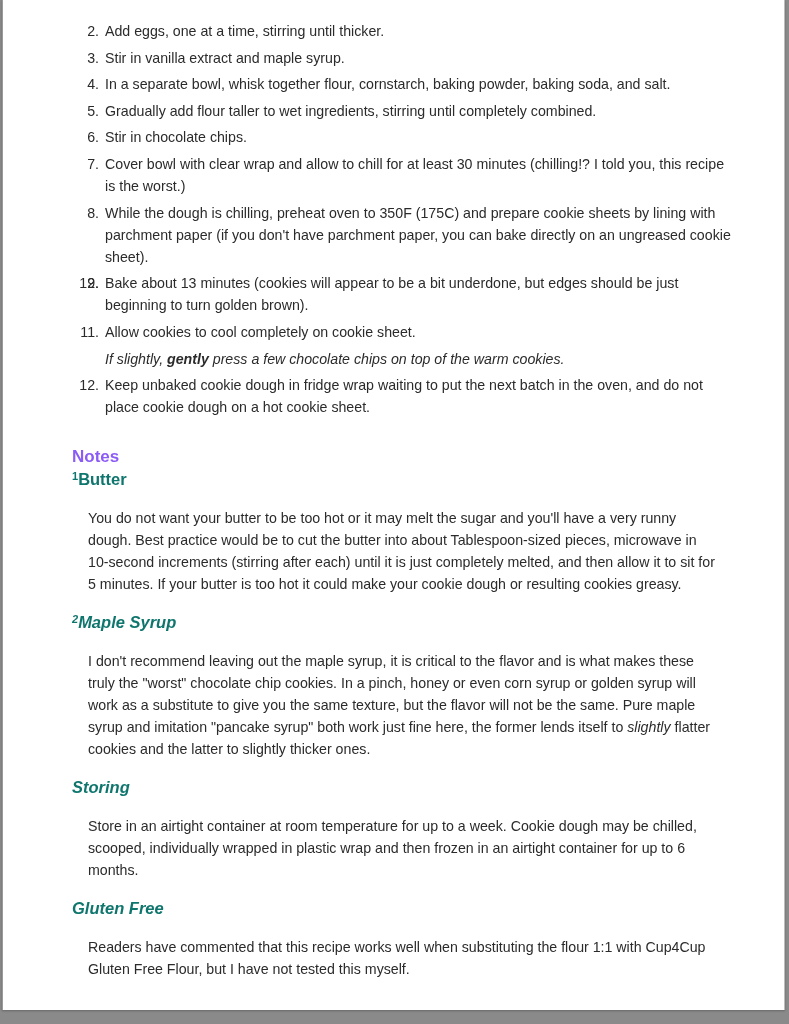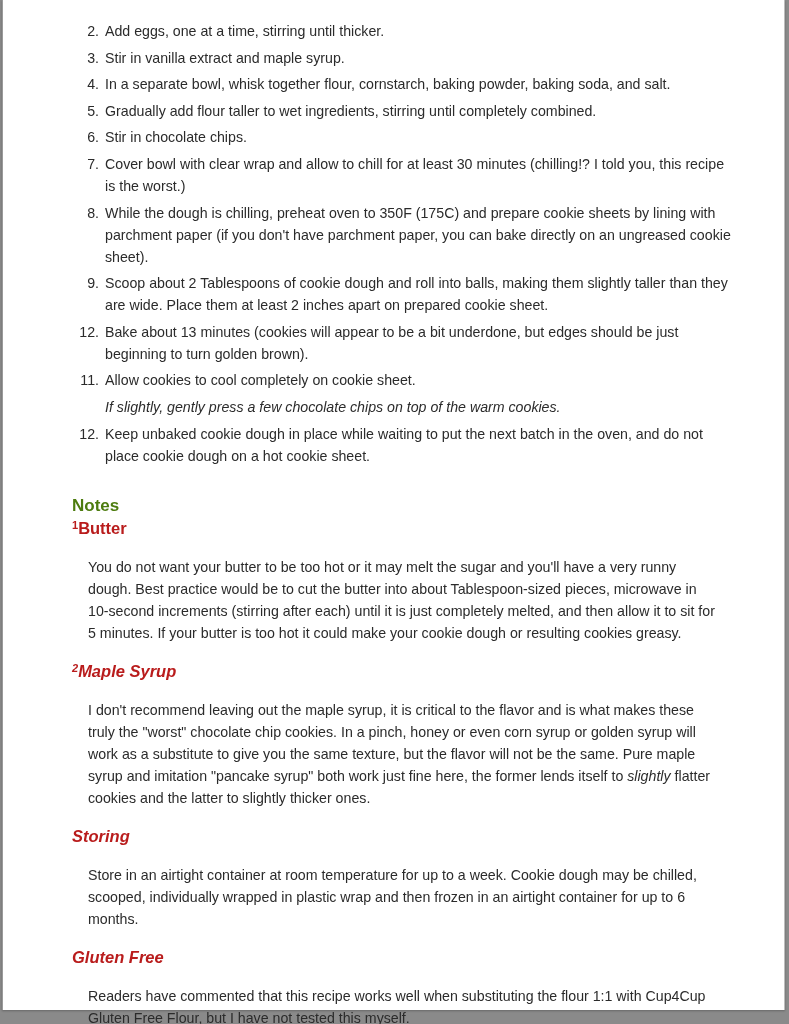--- a/index.html
+++ b/index.html
@@ -49,33 +49,33 @@
       left: 0;
       width: 27px;
       text-align: right;
     }
     .step-note {
       padding-left: 33px;
       font-style: italic;
       margin: 5px 0 4.6px 0;
     }
     .step-note b {
-      font-weight: normal;
+      font-weight: bold;
     }
     h2.notes-title {
       font-size: 17px;
       font-weight: bold;
-      color: #4d7c0f;
+      color: #8b5cf6;
       margin: 28px 0 0 0;
       line-height: 22px;
     }
     h3.note-heading {
       font-size: 16.5px;
       font-weight: bold;
-      color: #b91c1c;
+      color: #0f766e;
       margin: 0;
       line-height: 23px;
     }
     h3.note-heading.spaced {
       margin-top: 14px;
       font-style: italic;
     }
     p.note-body {
       margin: 16px;
     }
@@ -115,38 +115,37 @@
       <li>
         <span class="num">7.</span>
         <span>Cover bowl with clear wrap and allow to chill for at least 30 minutes (chilling!? I told you, this recipe is the worst.)</span>
       </li>
       <li>
         <span class="num">8.</span>
         <span>While the dough is chilling, preheat oven to 350F (175C) and prepare cookie sheets by lining with parchment paper (if you don't have parchment paper, you can bake directly on an ungreased cookie sheet).</span>
       </li>
       <li>
         <span class="num">9.</span>
-        <span>Scoop about 2 Tablespoons of cookie dough and roll into balls, making them slightly taller than they are wide. Place them at least 2 inches apart on prepared cookie sheet.</span>
       </li>
       <li>
         <span class="num">12.</span>
         <span>Bake about 13 minutes (cookies will appear to be a bit underdone, but edges should be just beginning to turn golden brown).</span>
       </li>
       <li>
         <span class="num">11.</span>
         <span>Allow cookies to cool completely on cookie sheet.</span>
       </li>
     </ol>
 
     <div class="step-note"><span>If slightly, </span><b>gently</b><span> press a few chocolate chips on top of the warm cookies.</span></div>
 
     <ol class="steps">
       <li>
         <span class="num">12.</span>
-        <span>Keep unbaked cookie dough in place while waiting to put the next batch in the oven, and do not place cookie dough on a hot cookie sheet.</span>
+        <span>Keep unbaked cookie dough in fridge wrap waiting to put the next batch in the oven, and do not place cookie dough on a hot cookie sheet.</span>
       </li>
     </ol>
 
     <h2 class="notes-title">Notes</h2>
 
     <h3 class="note-heading"><span class="sup">1</span><span>Butter</span></h3>
     <p class="note-body">You do not want your butter to be too hot or it may melt the sugar and you'll have a very runny dough. Best practice would be to cut the butter into about Tablespoon-sized pieces, microwave in 10-second increments (stirring after each) until it is just completely melted, and then allow it to sit for 5 minutes. If your butter is too hot it could make your cookie dough or resulting cookies greasy.</p>
 
     <h3 class="note-heading spaced"><span class="sup">2</span><span>Maple Syrup</span></h3>
     <p class="note-body"><span>I don't recommend leaving out the maple syrup, it is critical to the flavor and is what makes these truly the "worst" chocolate chip cookies. In a pinch, honey or even corn syrup or golden syrup will work as a substitute to give you the same texture, but the flavor will not be the same. Pure maple syrup and imitation "pancake syrup" both work just fine here, the former lends itself to </span><i>slightly</i><span> flatter cookies and the latter to slightly thicker ones.</span></p>

